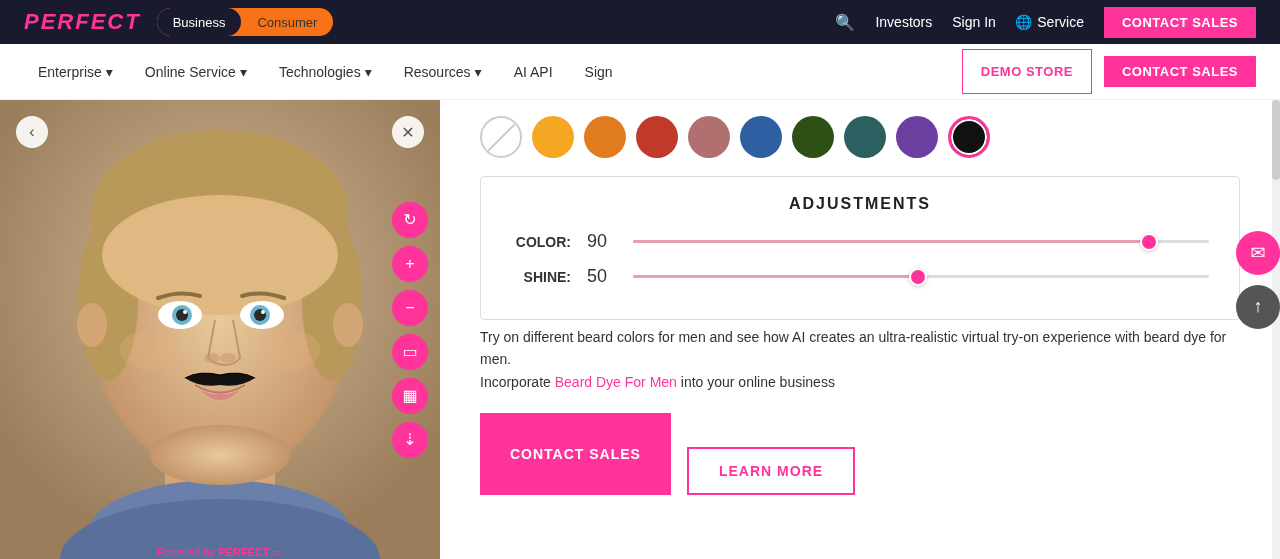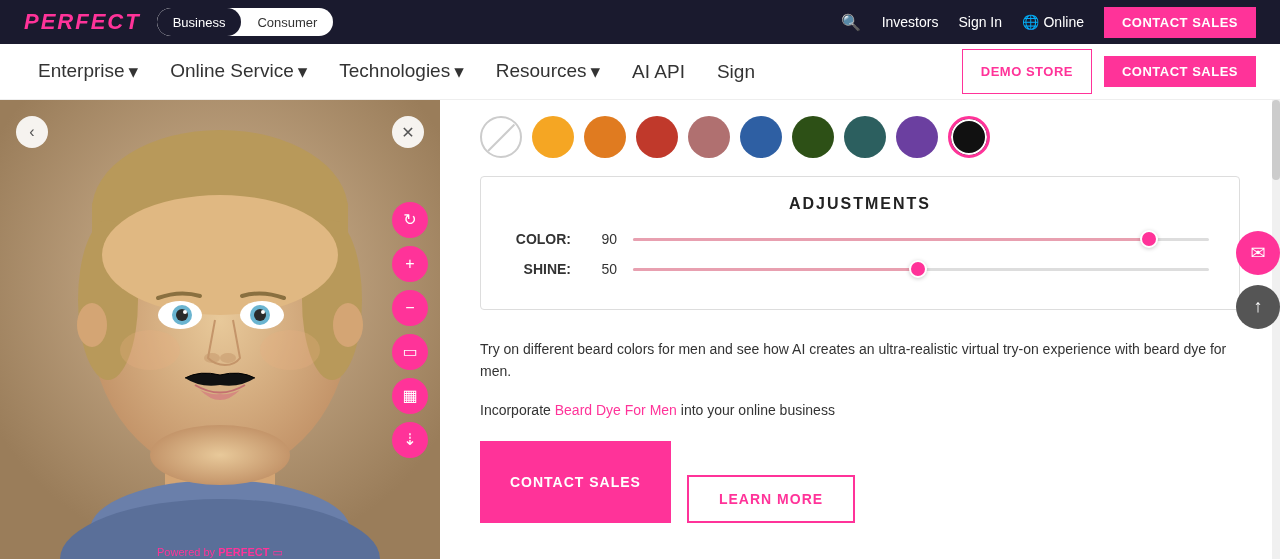--- a/index.html
+++ b/index.html
@@ -21,21 +21,21 @@
     }
     .logo {
       font-size: 22px;
       font-weight: 900;
       color: #ff3399;
       letter-spacing: 2px;
       font-style: italic;
     }
     .toggle-group {
       display: flex;
-      background: #ffffff;
+      background: #f97316;
       border-radius: 20px;
       overflow: hidden;
       height: 28px;
     }
     .toggle-btn {
       padding: 0 16px;
       border: none;
       background: transparent;
       font-size: 13px;
       cursor: pointer;
@@ -93,21 +93,21 @@
     .nav-left {
       display: flex;
       align-items: center;
       gap: 4px;
     }
     .nav-item {
       display: flex;
       align-items: flex-start;
       gap: 4px;
       padding: 8px 14px;
-      font-size: 19px;
+      font-size: 14px;
       color: #333;
       cursor: pointer;
       white-space: nowrap;
     }
     .nav-right {
       display: flex;
       align-items: center;
       gap: 12px;
     }
     .demo-store-btn {
@@ -264,21 +264,21 @@
       height: 2px;
       background: #ccc;
       transform: rotate(-45deg);
     }
 
     
     .adjustments-box {
       border: 1px solid #ddd;
       border-radius: 4px;
       padding: 18px 30px;
-      margin-bottom: 28px;
+      margin-bottom: 6px;
     }
     .adjustments-title {
       text-align: center;
       font-size: 16px;
       font-weight: 700;
       letter-spacing: 2px;
       color: #222;
       margin-bottom: 18px;
     }
     .slider-row {
@@ -288,24 +288,23 @@
       margin-bottom: 14px;
     }
     .slider-label {
       font-size: 14px;
       font-weight: 700;
       color: #333;
       width: 60px;
       text-align: right;
     }
     .slider-value {
-      font-size: 14px;
+      font-size: 18px;
       color: #333;
       width: 30px;
-      text-align: right;
     }
     .slider-track {
       flex: 1;
       height: 3px;
       background: #ddd;
       border-radius: 2px;
       position: relative;
     }
     .slider-fill {
       height: 3px;
@@ -326,21 +325,21 @@
       cursor: pointer;
       border: 2px solid #fff;
       box-shadow: 0 1px 4px rgba(0,0,0,0.2);
     }
 
     
     .description-text {
       font-size: 14px;
       color: #333;
       line-height: 1.6;
-      margin-bottom: 16px;
+      margin-bottom: 0;
     }
     .description-link {
       color: #ff3399;
       text-decoration: none;
     }
     .description-text2 {
       font-size: 14px;
       color: #333;
       line-height: 1.6;
       margin-bottom: 20px;
@@ -427,21 +426,21 @@
       <button class="toggle-btn active">Business</button>
       <button class="toggle-btn">Consumer</button>
     </div>
   </div>
   <div class="top-bar-right">
     <span class="search-icon-wrap">🔍</span>
     <a href="#">Investors</a>
     <a href="#">Sign In</a>
     <div class="lang-wrap">
       <span>🌐</span>
-      <span>Online</span>
+      <span>Service</span>
     </div>
     <button class="contact-sales-top">CONTACT SALES</button>
   </div>
 </div>
 
 <div class="nav-bar">
   <div class="nav-left">
     <div class="nav-item">
       <span>Enterprise</span>
       <span>▾</span>

